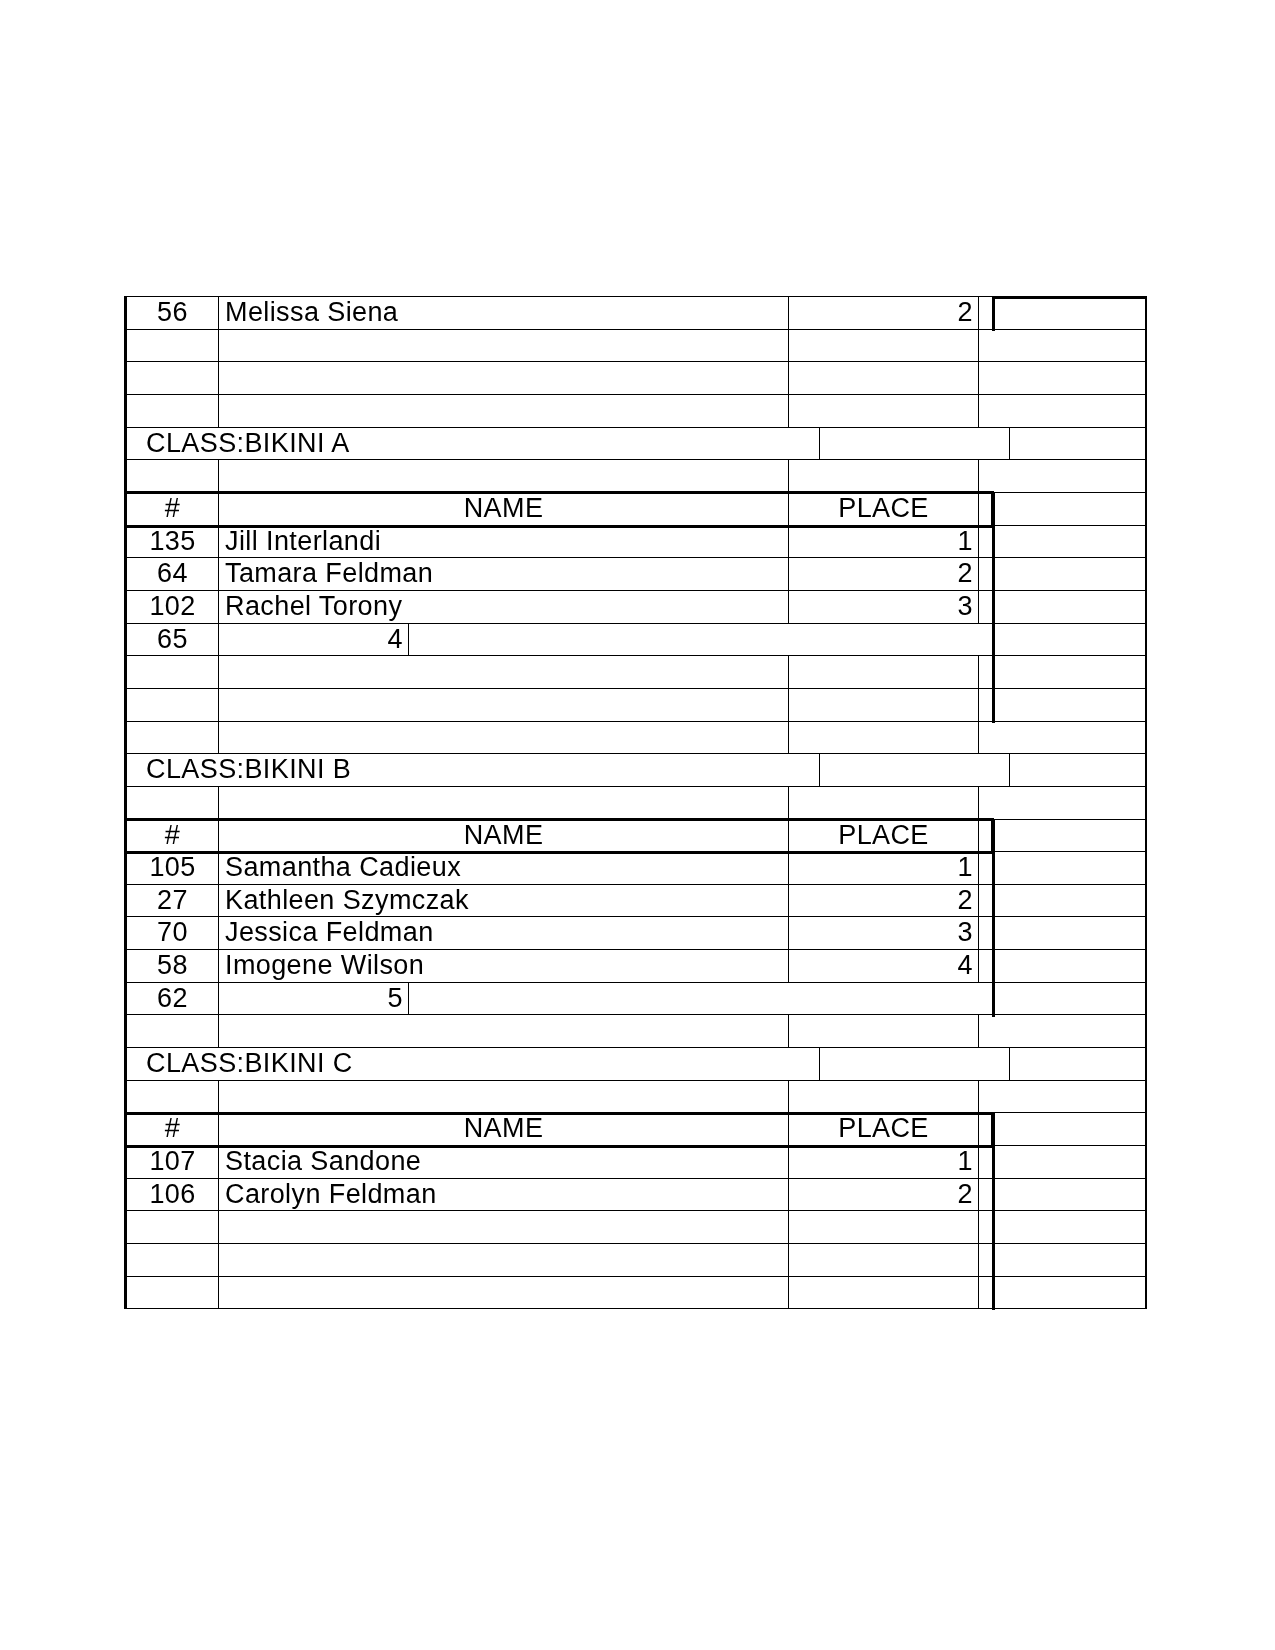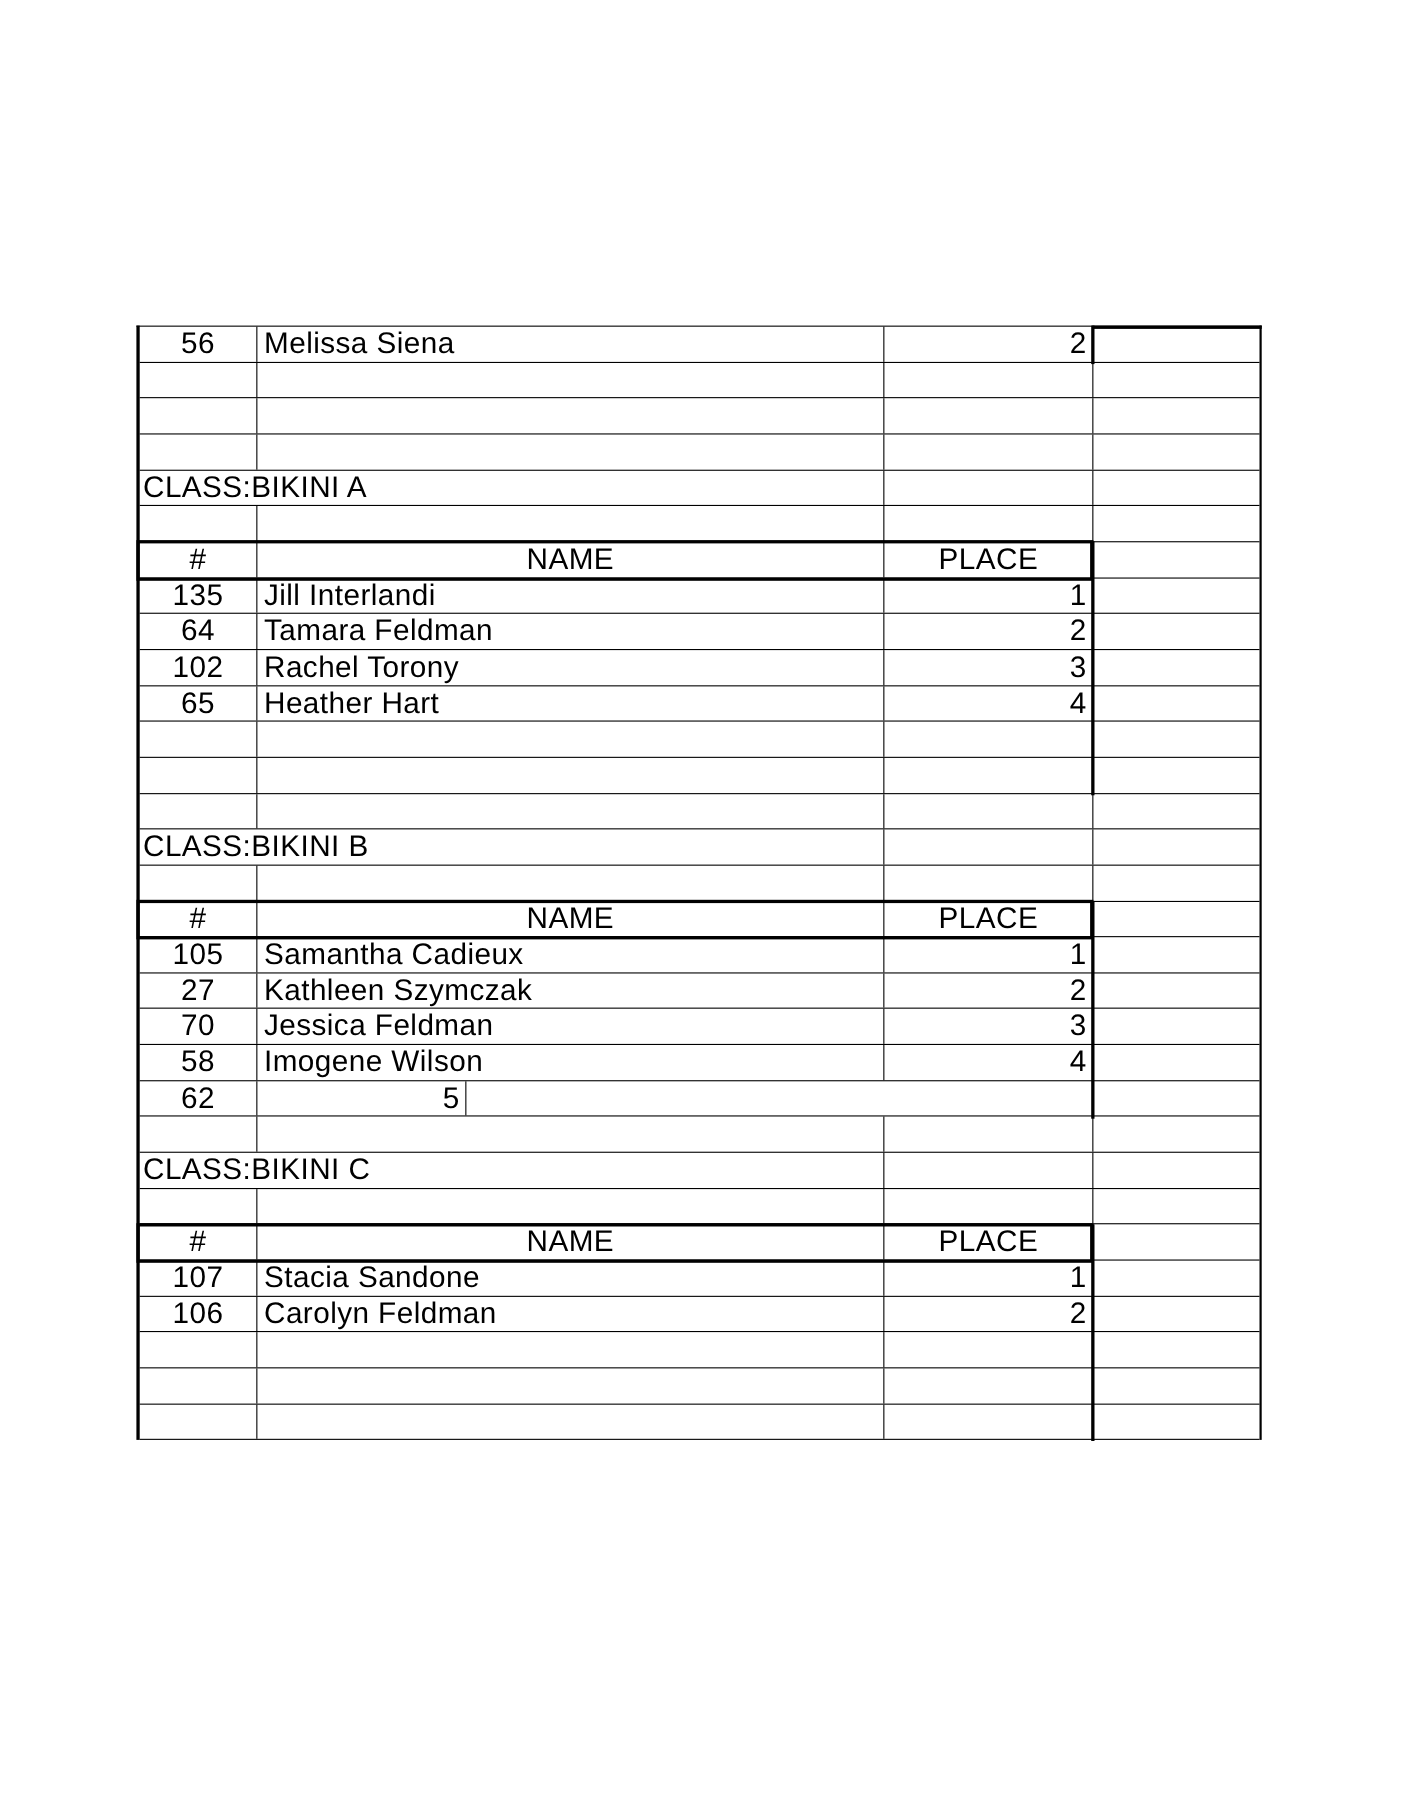--- a/index.html
+++ b/index.html
@@ -35,25 +35,25 @@
   .cell {
     box-sizing: border-box;
     height: 100%;
     border-right: 1px solid #000;
     font-size: 27px;
     line-height: 31px;
     letter-spacing: 0.4px;
     white-space: nowrap;
     overflow: hidden;
   }
-  .c-num    { width: 107px; text-align: center; }
+  .c-num    { width: 92px; text-align: center; }
   .c-name   { width: 570px; padding-left: 6px; }
   .c-place  { width: 190px; }
   .c-extra  { flex: 1; border-right: none; }
-  .c-merged { width: 677px; padding-left: 3px; }
+  .c-merged { width: 677px; padding-left: 3px; margin-left: 16px; }
   .center   { text-align: center; padding-left: 0; }
   .right    { text-align: right; padding-right: 5px; }
   
   .thick-v {
     position: absolute;
     left: 864.5px;
     width: 3px;
     background: #000;
     pointer-events: none;
   }
@@ -135,21 +135,20 @@
         <div class="cell c-extra"></div>
       </div>
       <div class="row data">
         <div class="cell c-num">102</div>
         <div class="cell c-name">Rachel Torony</div>
         <div class="cell c-place right">3</div>
         <div class="cell c-extra"></div>
       </div>
       <div class="row data">
         <div class="cell c-num">65</div>
-        <div class="cell c-name">Heather Hart</div>
         <div class="cell c-place right">4</div>
         <div class="cell c-extra"></div>
       </div>
       <div class="row empty">
         <div class="cell c-num"></div>
         <div class="cell c-name"></div>
         <div class="cell c-place"></div>
         <div class="cell c-extra"></div>
       </div>
       <div class="row empty">

